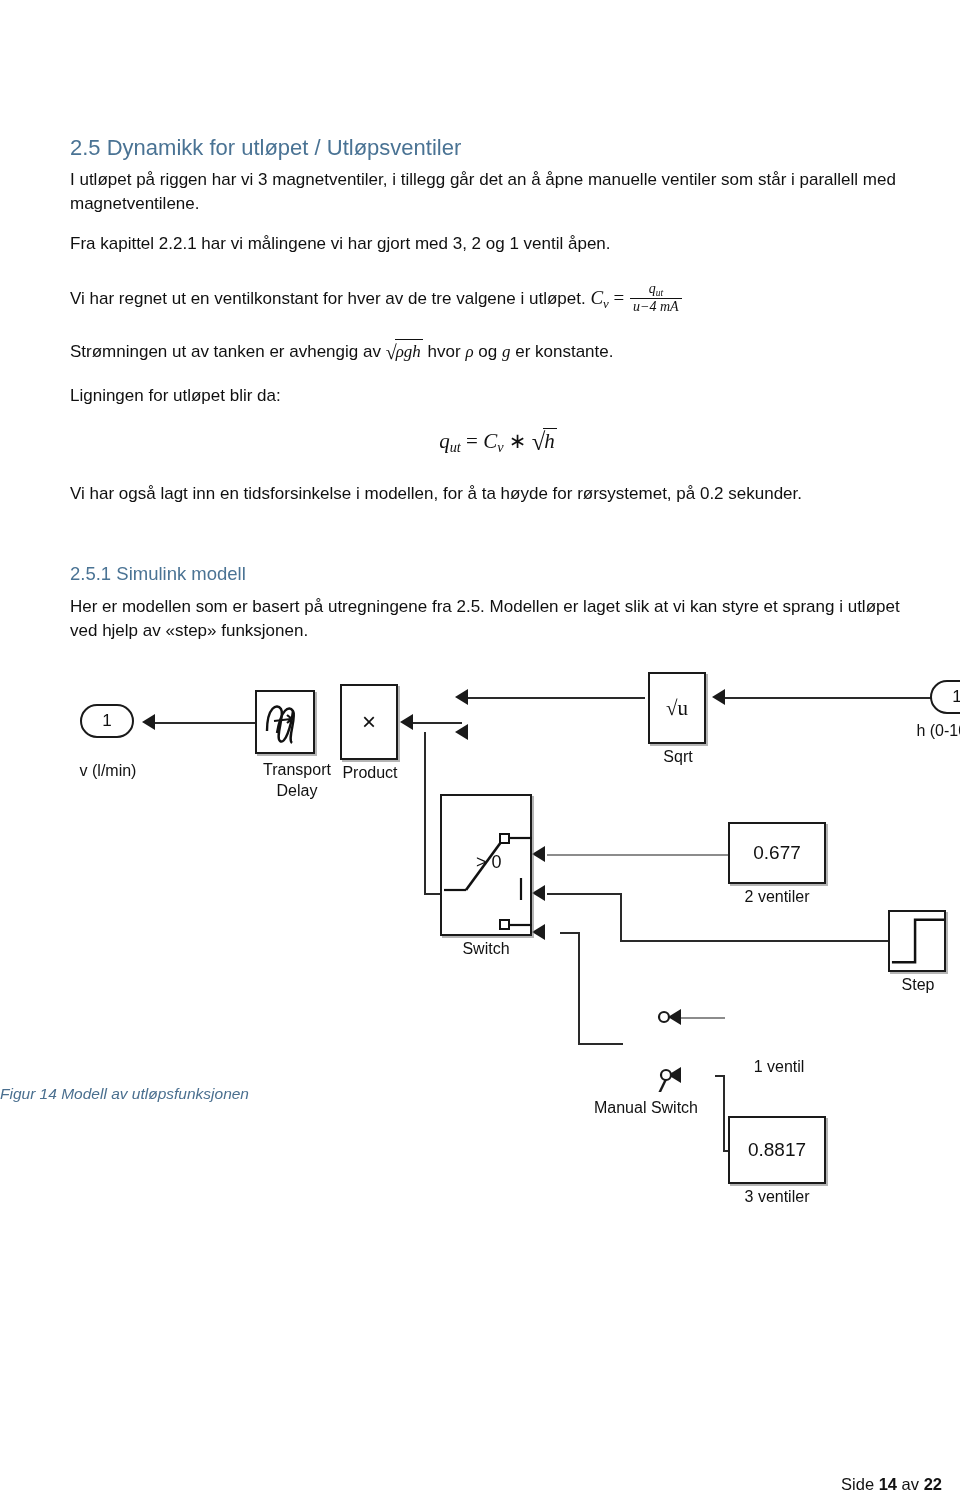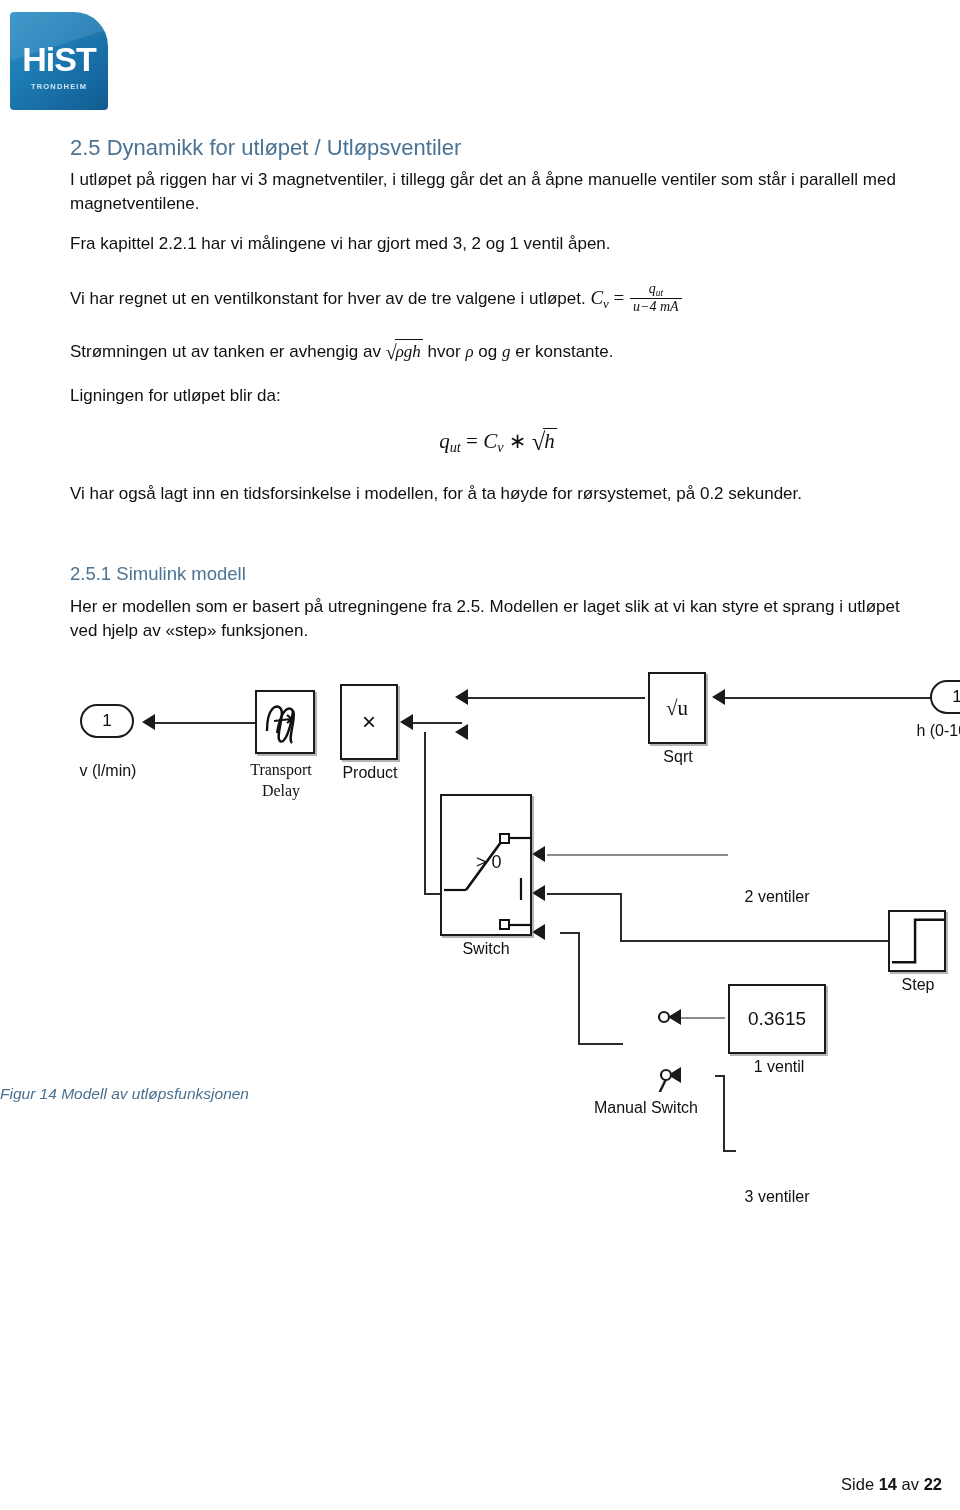--- a/index.html
+++ b/index.html
@@ -210,26 +210,20 @@
     bottom: 16px;
     font-size: 16.5px;
     color: #111;
   }
   .footer b { font-weight: bold; }
 </style>
 </head>
 <body>
 
 <div class="page-header">
-  <div class="logo-wrap">
-    <div class="logo-shape">
-      <div class="logo-hist">HiST</div>
-      <div class="logo-sub">TRONDHEIM</div>
-    </div>
-  </div>
 </div>
 
 <div class="content">
 
   <div class="h2" style="top:135px;">2.5 Dynamikk for utløpet / Utløpsventiler</div>
 
   <div class="para" style="top:168px;">I utløpet på riggen har vi 3 magnetventiler, i tillegg går det an å åpne manuelle ventiler som står i parallell med magnetventilene.</div>
 
   <div class="para" style="top:232px;">Fra kapittel 2.2.1 har vi målingene vi har gjort med 3, 2 og 1 ventil åpen.</div>
 
@@ -325,21 +319,21 @@
   </div>
   <div class="blabel" style="left:0px; top:74px; width:96px;margin-top:16px;">v (l/min)</div>
 
   <div class="blk" style="left:195px; top:18px; width:60px; height:64px;">
     <svg width="48" height="50" viewBox="0 0 48 50">
       <path d="M6 34 C6 10, 16 6, 20 12 C24 18, 14 40, 19 44 C24 48, 30 30, 32 14" fill="none" stroke="#111" stroke-width="2.4"></path>
       <path d="M16 36 C20 12, 28 8, 32 14 C36 20, 26 42, 31 46" fill="none" stroke="#111" stroke-width="2.4"></path>
       <path d="M13 24 L30 22 M26 18 L31 22 L26 26" fill="none" stroke="#111" stroke-width="2.2"></path>
     </svg>
   </div>
-  <div class="blabel" style="left:168px; top:88px; width:106px; line-height:1.3;font-family:Liberation Serif, serif;">
+  <div class="blabel" style="left:184px; top:88px; width:106px; line-height:1.3;">
     <div>Transport</div>
     <div>Delay</div>
   </div>
 
   <div class="blk" style="left:280px; top:12px; width:58px; height:76px; font-size:24px;">
     <span>×</span>
   </div>
   <div class="blabel" style="left:272px; top:92px; width:76px;">Product</div>
 
   <div class="blk" style="left:588px; top:0px; width:58px; height:72px; font-size:21px; font-family:'Liberation Serif',serif;">
@@ -359,36 +353,39 @@
       <rect x="58" y="38" width="9" height="9" fill="#fff" stroke="#111" stroke-width="2"></rect>
       <line x1="66" y1="42" x2="90" y2="42" stroke="#111" stroke-width="2.2"></line>
       <rect x="58" y="124" width="9" height="9" fill="#fff" stroke="#111" stroke-width="2"></rect>
       <line x1="66" y1="129" x2="90" y2="129" stroke="#111" stroke-width="2.2"></line>
       <line x1="79" y1="82" x2="79" y2="104" stroke="#111" stroke-width="2.2"></line>
     </svg>
     <span style="position:absolute;left:34px;top:56px;font-size:18px;">&gt; 0</span>
   </div>
   <div class="blabel" style="left:378px; top:268px; width:96px;">Switch</div>
 
+  <div class="blk" style="left:668px; top:150px; width:98px; height:62px; font-size:19px;">
+    <span>0.677</span>
+  </div>
   <div class="blabel" style="left:656px; top:216px; width:122px;">2 ventiler</div>
 
   <div class="blk" style="left:828px; top:238px; width:58px; height:62px;">
     <svg width="56" height="60" viewBox="0 0 56 60">
       <path d="M2 52 L26 52 L26 8 L56 8" fill="none" stroke="#111" stroke-width="2.6"></path>
     </svg>
   </div>
   <div class="blabel" style="left:818px; top:304px; width:80px;">Step</div>
 
-  <div class="blk" style="left:668px; top:312px; width:98px; height:70px; font-size:19px;">
-    <span>0.3615</span>
-  </div>
   <div class="blabel" style="left:664px; top:386px; width:110px;">1 ventil</div>
 
   <div class="blabel" style="left:512px; top:418px; width:148px;margin-top:9px;">Manual Switch</div>
 
+  <div class="blk" style="left:668px; top:444px; width:98px; height:68px; font-size:19px;">
+    <span>0.8817</span>
+  </div>
   <div class="blabel" style="left:656px; top:516px; width:122px;">3 ventiler</div>
 </div>
 
 <div class="figcaption">Figur 14 Modell av utløpsfunksjonen</div>
 
 <div class="footer">
   <span>Side </span><b>14</b><span> av </span><b>22</b>
 </div>
 
 </body></html>

